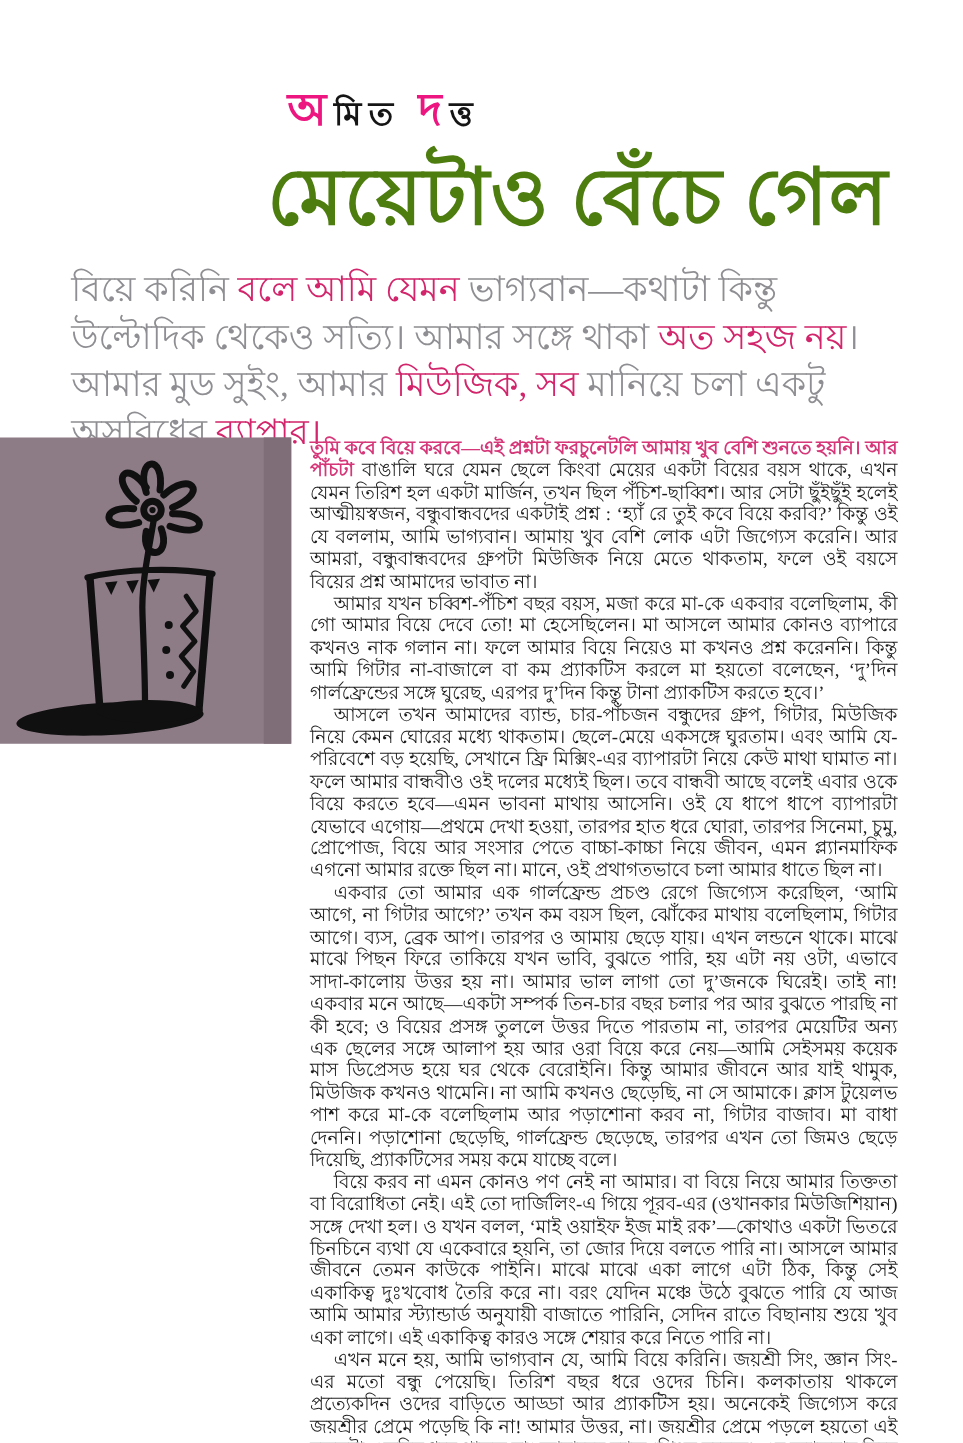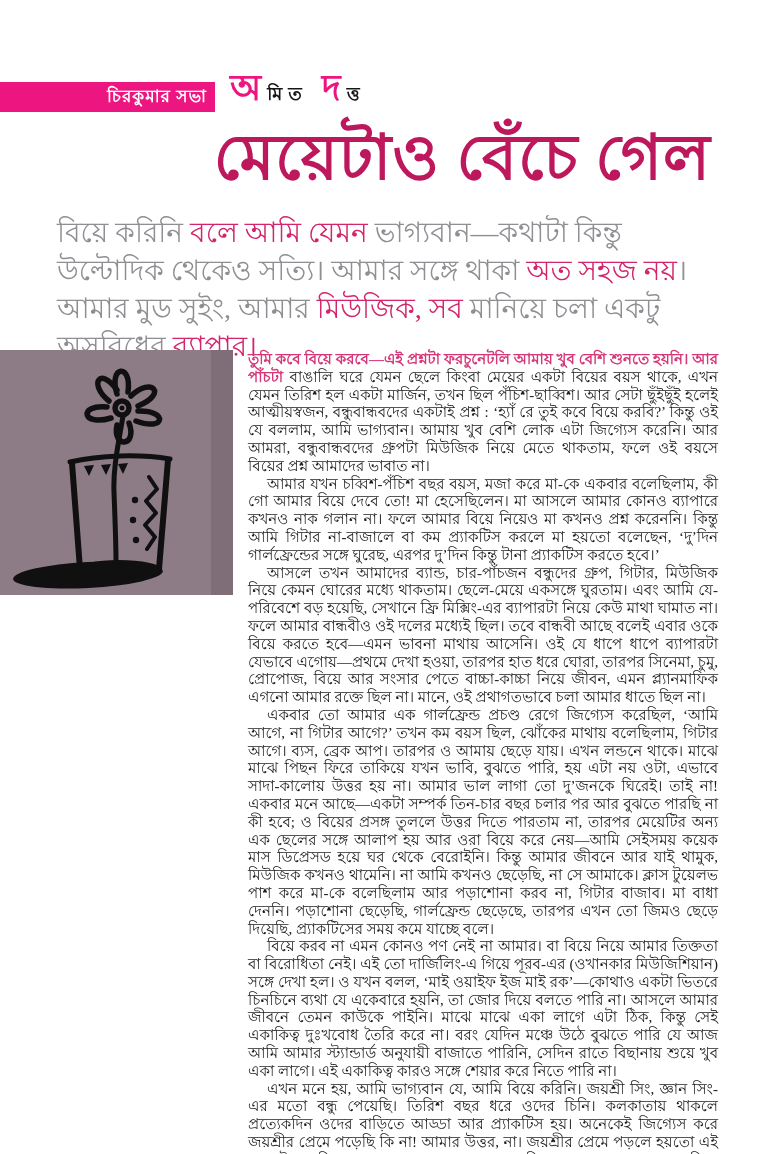--- a/index.html
+++ b/index.html
@@ -5,25 +5,25 @@
   html,body{margin:0;padding:0;}
   body{background:#ffffff;font-family:"Liberation Serif","DejaVu Serif",serif;}
   .page{position:relative;width:770px;height:1154px;background:#fff;overflow:hidden;}
 
   .kicker-band{position:absolute;left:0;top:82px;width:215px;height:30px;
     background:var(--accent,#ed1580);display:flex;align-items:center;justify-content:flex-end;}
   .kicker-band .kicker{color:#fff;font-weight:bold;font-size:17px;padding-right:8px;letter-spacing:1px;}
 
   .author{position:absolute;left:230px;top:70px;height:46px;display:flex;align-items:baseline;letter-spacing:6px;white-space:nowrap;}
   .author .initial{font-size:36px;line-height:36px;font-weight:bold;color:var(--accent,#ed1580);}
-  .author .rest{font-size:18px;line-height:26px;font-weight:bold;color:#151515;}
+  .author .rest{font-size:26px;line-height:26px;font-weight:bold;color:#151515;}
   .author .gap{display:inline-block;width:14px;}
 
   .headline{position:absolute;left:0;right:59px;top:112px;text-align:right;
-    font-size:63px;line-height:92px;font-weight:bold;color:#be185d;letter-spacing:1px;white-space:nowrap;}
+    font-size:63px;line-height:92px;font-weight:bold;color:#4d7c0f;letter-spacing:1px;white-space:nowrap;}
 
   .standfirst{position:absolute;left:57px;top:214px;width:662px;
     font-size:28px;line-height:38px;font-weight:normal;color:var(--sfgray,#8f8f93);}
   .standfirst .sf-pink{color:var(--sfpink,#d2256b);}
   .standfirst .sf-gray{color:var(--sfgray,#8f8f93);}
 
   .figure{position:absolute;left:0;top:350px;width:233px;height:245px;background:var(--figbg,#8d7b86);}
   .figure .edge{position:absolute;right:0;top:0;width:22px;height:100%;background:var(--figedge,#7f6d77);}
   .figure svg{position:absolute;left:0;top:0;}
 
@@ -35,23 +35,20 @@
   .seg-black{color:inherit;font-family:Liberation Serif, serif;}
 
   .pageno{position:absolute;left:0;right:0;top:1084px;text-align:center;
     font-size:17px;color:#222;letter-spacing:2px;}
 </style>
 </head>
 <body>
 
 <div class="page">
 
-  <div class="kicker-band">
-    <span class="kicker">চিরকুমার সভা</span>
-  </div>
 
   <div class="author">
     <span class="initial">অ</span>
     <span class="rest">মিত</span>
     <span class="gap"></span>
     <span class="initial">দ</span>
     <span class="rest">ত্ত</span>
   </div>
 
   <div class="headline">মেয়েটাও বেঁচে গেল</div>

